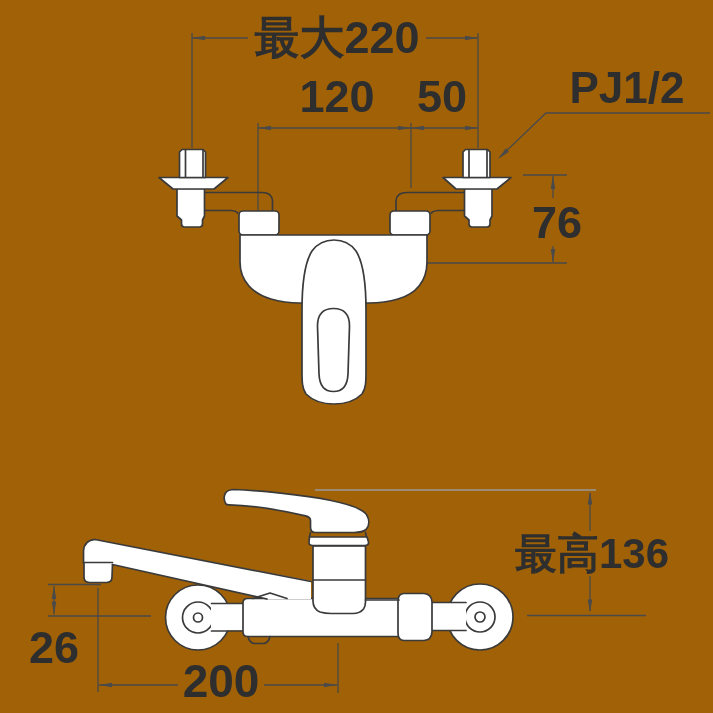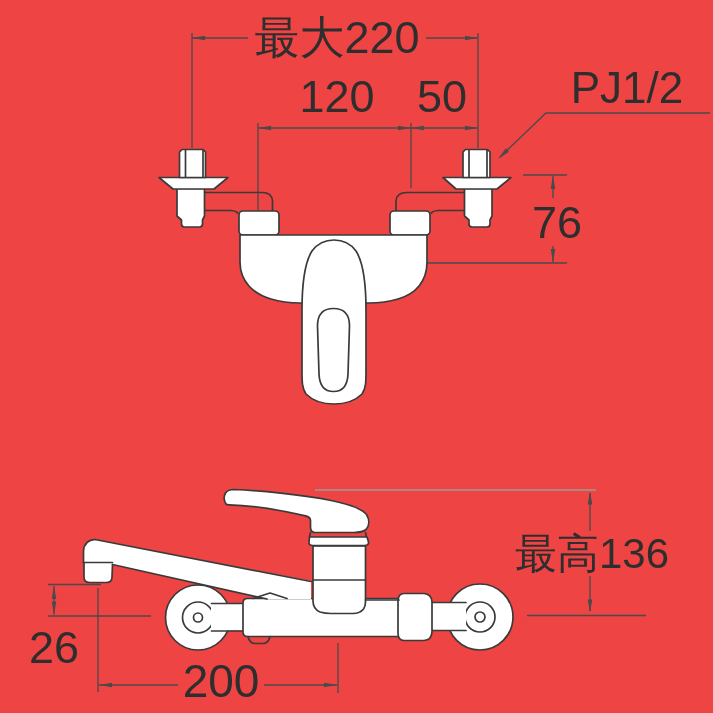--- a/index.html
+++ b/index.html
@@ -1,16 +1,16 @@
 <!DOCTYPE html>
 <html><head>
 <meta charset="utf-8">
 <style>
   html,body{margin:0;padding:0;background:#ffffff;}
-  #stage{position:relative;width:713px;height:713px;background:#ef4444;overflow:hidden;}
+  #stage{position:relative;width:713px;height:713px;background:#a16207;overflow:hidden;font-weight:bold;}
   svg{display:block;}
   .ol{fill:none;stroke:#3a3a3a;stroke-width:1.7;stroke-linecap:round;stroke-linejoin:round;}
   .fw{fill:#ffffff;stroke:#3a3a3a;stroke-width:1.7;stroke-linecap:round;stroke-linejoin:round;}
   .fwn{fill:#ffffff;stroke:none;}
   .dim{fill:none;stroke:#4a4a4a;stroke-width:1.3;stroke-linecap:butt;}
   .lt{fill:none;stroke:#9a9a9a;stroke-width:1.4;}
   .arr{fill:#4a4a4a;stroke:none;}
   .lbl{fill:#2e2e2e;font-family:"Liberation Sans","DejaVu Sans",sans-serif;}
   .s45{font-size:45px;}
   .s44{font-size:44px;}

